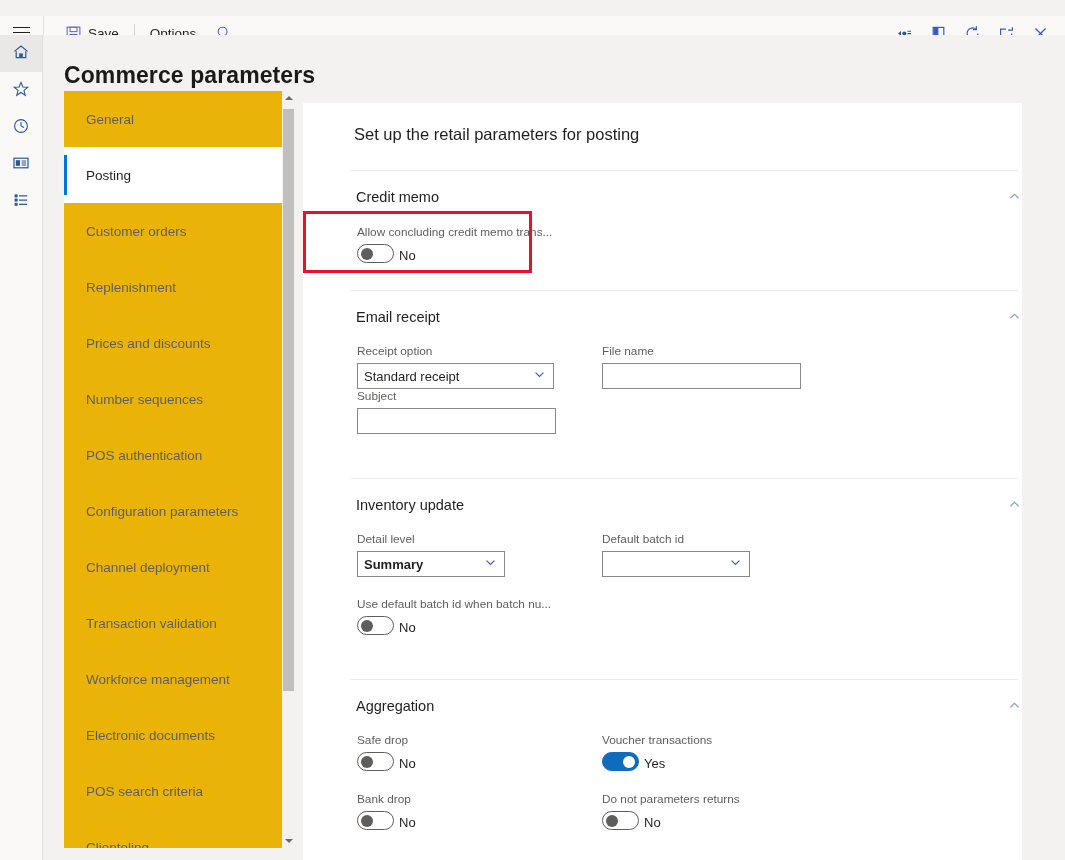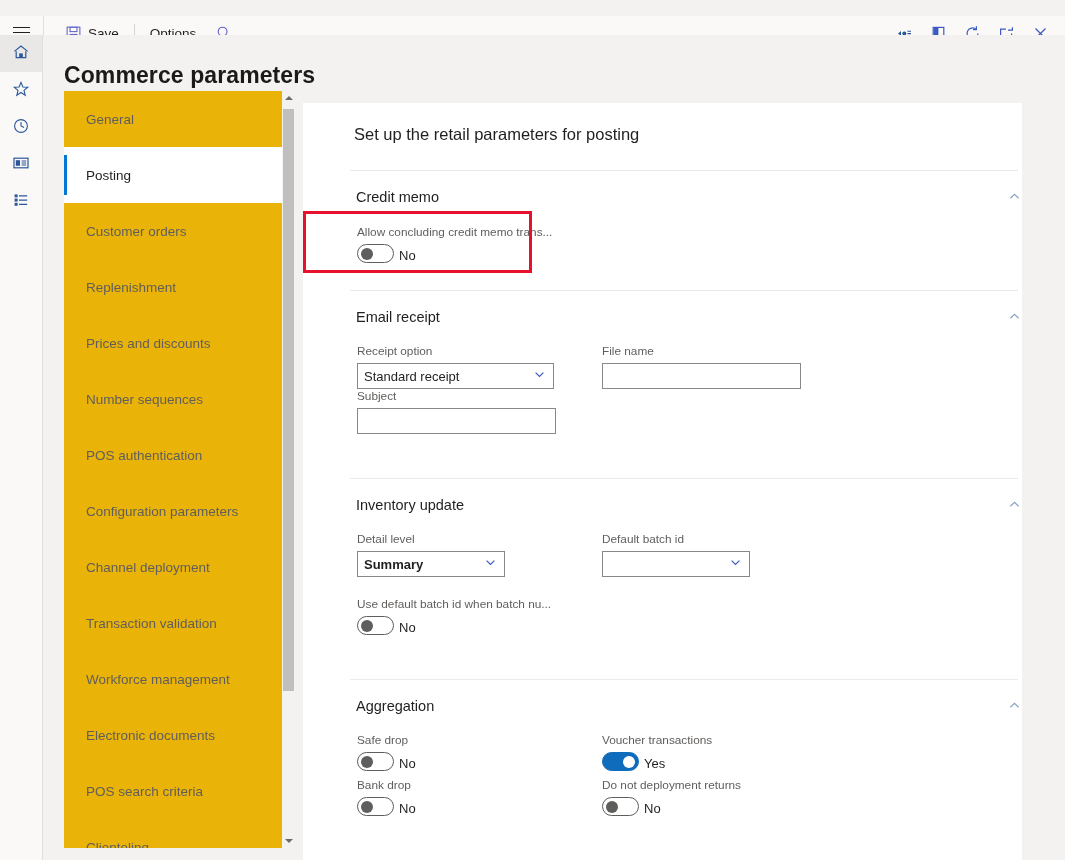--- a/index.html
+++ b/index.html
@@ -536,32 +536,32 @@
               <div class="col-b">
                 <div class="fld-label">Voucher transactions</div>
                 <div class="toggle-row">
                   <span class="sw on">
                       <i class="knob"></i>
                     </span>
                   <span class="sw-val">Yes</span>
                 </div>
               </div>
             </div>
-            <div class="row" style="margin-top:7px;">
+            <div class="row" style="margin-top:21px;">
               <div class="col-a">
                 <div class="fld-label">Bank drop</div>
                 <div class="toggle-row">
                   <span class="sw">
                       <i class="knob"></i>
                     </span>
                   <span class="sw-val">No</span>
                 </div>
               </div>
               <div class="col-b">
-                <div class="fld-label">Do not deployment returns</div>
+                <div class="fld-label">Do not parameters returns</div>
                 <div class="toggle-row">
                   <span class="sw">
                       <i class="knob"></i>
                     </span>
                   <span class="sw-val">No</span>
                 </div>
               </div>
             </div>
           </div>
 

